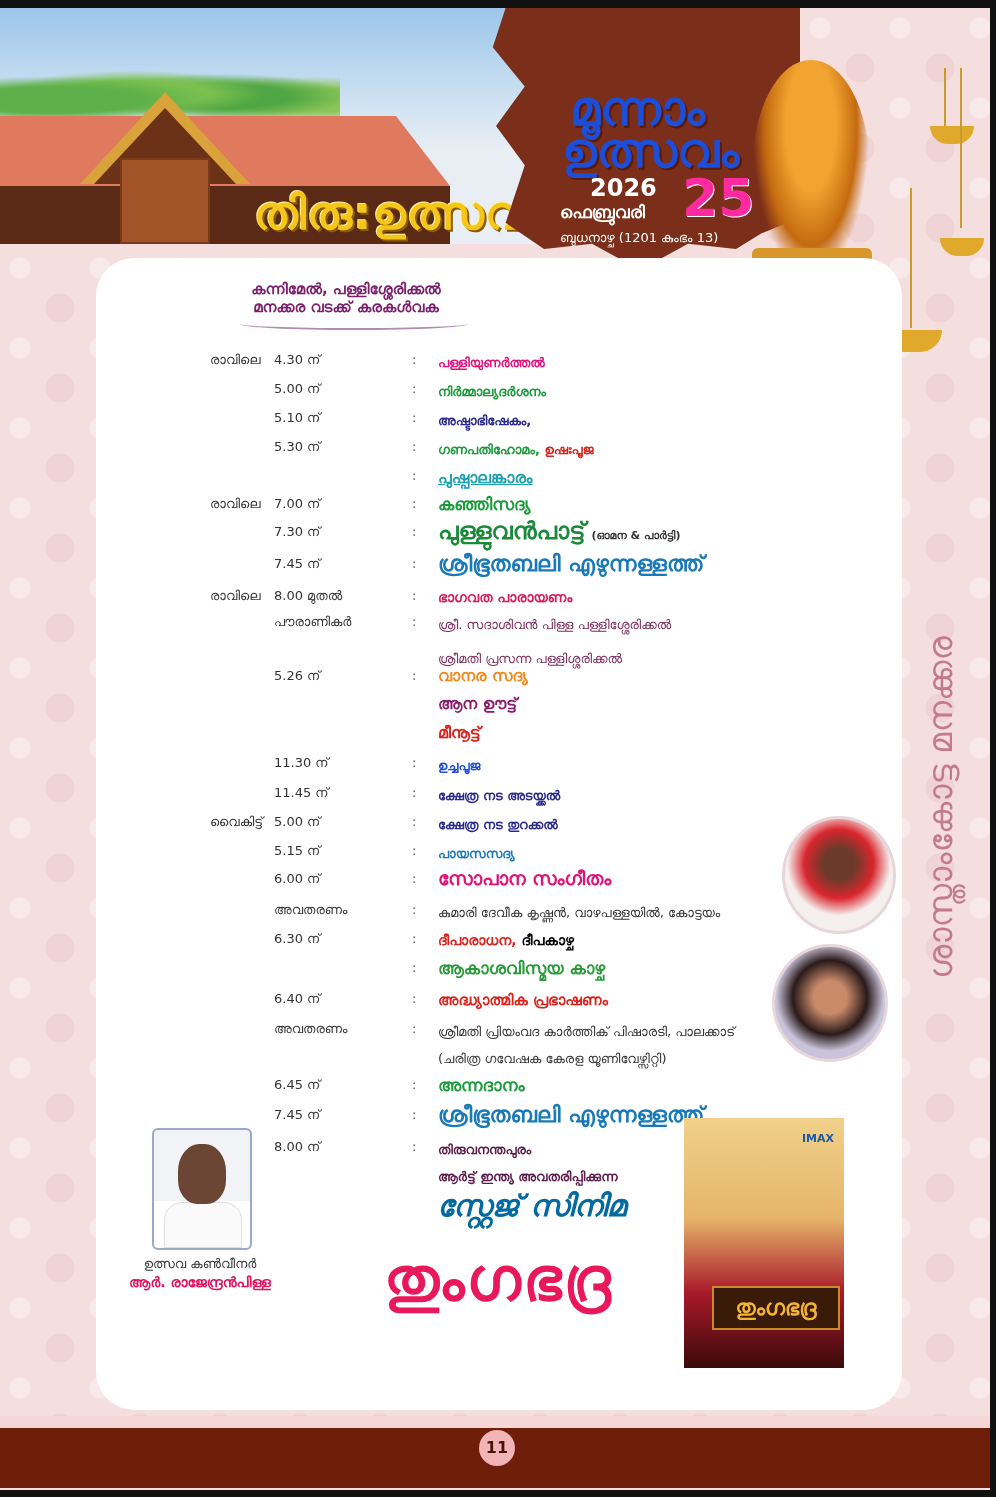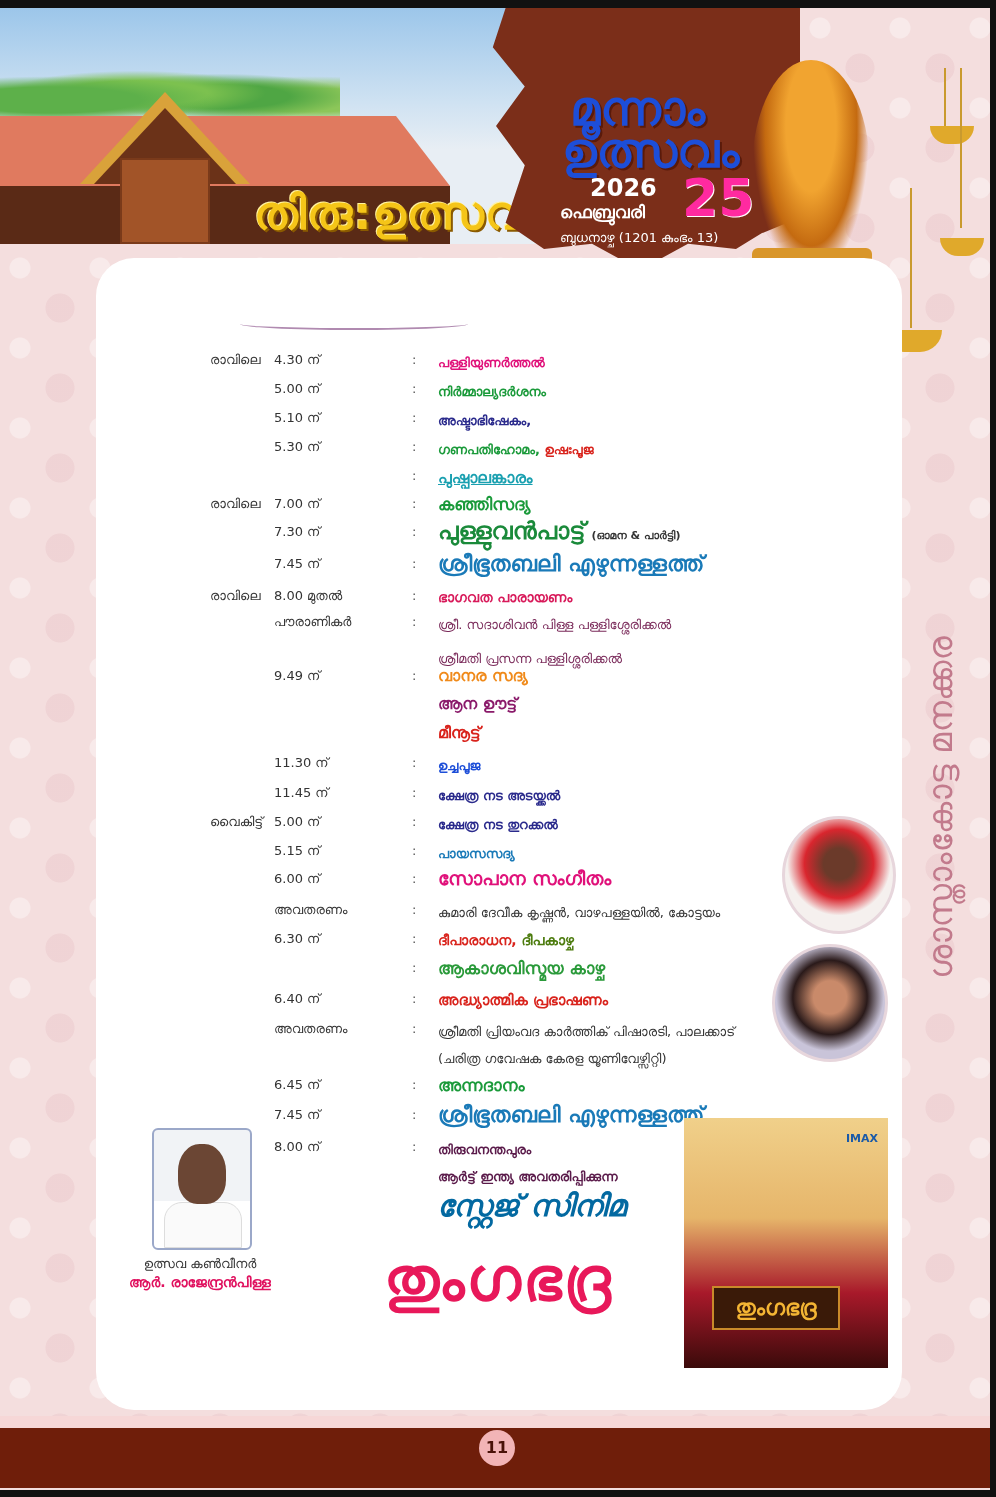--- a/index.html
+++ b/index.html
@@ -67,21 +67,21 @@
      writing-mode:vertical-rl; transform:rotate(180deg); color:#c27a8c; font-size:34px; text-align:center; }
   .photo-round { position:absolute; border-radius:50%; border:3px solid #e7d6dc; overflow:hidden; }
   .convenor-photo { position:absolute; left:152px; top:1120px; width:96px; height:118px;
      border:2px solid #9ba8c9; border-radius:6px; background:linear-gradient(#f1f3f6 60%, #fff 60%); }
   .face { position:absolute; left:24px; top:14px; width:48px; height:60px; background:#6b4634; border-radius:45% 45% 40% 40%; }
   .shirt { position:absolute; left:10px; top:72px; width:76px; height:44px; background:#fafafa; border-radius:18px 18px 0 0; border:1px solid #ddd; }
   .conv-role { position:absolute; left:120px; top:1248px; width:160px; text-align:center; font-size:13px; color:#333; }
   .conv-name { position:absolute; left:120px; top:1266px; width:160px; text-align:center; font-size:14px; font-weight:bold; color:#e0115f; }
   .stage-cinema { position:absolute; left:437px; top:1180px; font-size:30px; color:#0369a1; font-weight:bold; font-style:italic; }
   .tungabhadra { position:absolute; left:384px; top:1236px; font-size:60px; color:#e8185a; font-weight:bold; letter-spacing:2px; }
-  .poster { position:absolute; left:684px; top:1110px; width:204px; height:250px;
+  .poster { position:absolute; left:684px; top:1110px; width:160px; height:250px;
      background:linear-gradient(#f0d08a 0%, #e6b56a 40%, #a8192a 70%, #3a0a0a 100%); }
   .poster-title { position:absolute; left:28px; top:168px; width:124px; height:40px; background:#3a1a08;
      color:#f4b534; font-weight:bold; font-size:22px; text-align:center; line-height:40px; border:2px solid #c98a2a; }
   .poster-imax { position:absolute; right:10px; top:14px; color:#1a5aa8; font-size:11px; font-weight:bold; }
   .footer-band { position:absolute; left:0; top:1420px; width:990px; height:60px; background:#6f1e0a; }
   .footer-pink { position:absolute; left:0; top:1408px; width:990px; height:14px; background:#f6d7d7; }
   .page-num { position:absolute; left:479px; top:1422px; width:36px; height:36px; border-radius:50%;
      background:#f2b4b6; color:#4a1208; font-weight:bold; font-size:16px; text-align:center; line-height:36px; }
 </style>
 </head>
@@ -113,20 +113,24 @@
 
   <div class="chain" style="left:944px;top:60px;height:60px;"></div>
   <div class="lamp" style="left:930px;top:118px;"></div>
   <div class="chain" style="left:960px;top:60px;height:160px;"></div>
   <div class="lamp" style="left:940px;top:230px;"></div>
   <div class="chain" style="left:910px;top:180px;height:140px;"></div>
   <div class="lamp" style="left:882px;top:322px;width:60px;height:22px;"></div>
 
   <div class="card"></div>
 
+  <div class="subhead">
+    <div>കന്നിമേൽ, പള്ളിശ്ശേരിക്കൽ</div>
+    <div>മനക്കര വടക്ക് കരകൾവക</div>
+  </div>
   <div class="flourish"></div>
 
   <div id="schedule">
       <div class="row" style="top: 344px;">
         <span class="t-pre" style="top: 0px;">രാവിലെ</span>
         <span class="t-time" style="top: 0px;">4.30 ന്</span>
         <span class="colon" style="top: 0px;">:</span>
         <span class="ev" style="top: 0px;"><span style="color: rgb(224, 17, 122); font-size: 13px;">പള്ളിയുണർത്തൽ</span></span>
       </div>
       <div class="row" style="top: 373px;">
@@ -184,21 +188,21 @@
         <span class="ev" style="top: 0px;"><span style="color: rgb(122, 42, 90); font-size: 13px; font-weight: normal;">ശ്രീ. സദാശിവൻ പിള്ള പള്ളിശ്ശേരിക്കൽ</span></span>
       </div>
       <div class="row" style="top: 632px;">
         <span class="t-pre" style="top: 0px;"></span>
         <span class="t-time" style="top: 0px;"></span>
         <span class="colon" style="top: 0px;"></span>
         <span class="ev" style="top: 8px;"><span style="color: rgb(122, 42, 90); font-size: 13px; font-weight: normal;">ശ്രീമതി പ്രസന്ന പള്ളിശ്ശരിക്കൽ</span></span>
       </div>
       <div class="row" style="top: 660px;">
         <span class="t-pre" style="top: 0px;"></span>
-        <span class="t-time" style="top: 0px;">9.49 ന്</span>
+        <span class="t-time" style="top: 0px;">5.26 ന്</span>
         <span class="colon" style="top: 0px;">:</span>
         <span class="ev" style="top: -1.8px;"><span style="color: rgb(240, 138, 26); font-size: 16px;">വാനര സദ്യ</span></span>
       </div>
       <div class="row" style="top: 688px;">
         <span class="t-pre" style="top: 0px;"></span>
         <span class="t-time" style="top: 0px;"></span>
         <span class="colon" style="top: 0px;"></span>
         <span class="ev" style="top: -1.8px;"><span style="color: rgb(138, 26, 106); font-size: 16px;">ആന ഊട്ട്</span></span>
       </div>
       <div class="row" style="top: 717px;">
@@ -240,21 +244,21 @@
       <div class="row" style="top: 894px;">
         <span class="t-pre" style="top: 0px;"></span>
         <span class="t-time" style="top: 0px;">അവതരണം</span>
         <span class="colon" style="top: 0px;">:</span>
         <span class="ev" style="top: 0px;"><span style="color: rgb(51, 51, 51); font-size: 13px; font-weight: normal;">കുമാരി ദേവീക കൃഷ്ണൻ, വാഴപള്ളയിൽ, കോട്ടയം</span></span>
       </div>
       <div class="row" style="top: 923px;">
         <span class="t-pre" style="top: 0px;"></span>
         <span class="t-time" style="top: 0px;">6.30 ന്</span>
         <span class="colon" style="top: 0px;">:</span>
-        <span class="ev" style="top: -0.6px;"><span style="color: rgb(217, 35, 28); font-size: 14px;">ദീപാരാധന, </span><span style="color: #4d7c0f; font-size: 14px;">ദീപകാഴ്ച</span></span>
+        <span class="ev" style="top: -0.6px;"><span style="color: rgb(217, 35, 28); font-size: 14px;">ദീപാരാധന, </span><span style="color: #000000; font-size: 14px;">ദീപകാഴ്ച</span></span>
       </div>
       <div class="row" style="top: 952px;">
         <span class="t-pre" style="top: 0px;"></span>
         <span class="t-time" style="top: 0px;"></span>
         <span class="colon" style="top: 0px;">:</span>
         <span class="ev" style="top: -2.4px;"><span style="color: rgb(42, 154, 58); font-size: 17px;">ആകാശവിസ്മയ കാഴ്ച</span></span>
       </div>
       <div class="row" style="top: 983px;">
         <span class="t-pre" style="top: 0px;"></span>
         <span class="t-time" style="top: 0px;">6.40 ന്</span>

